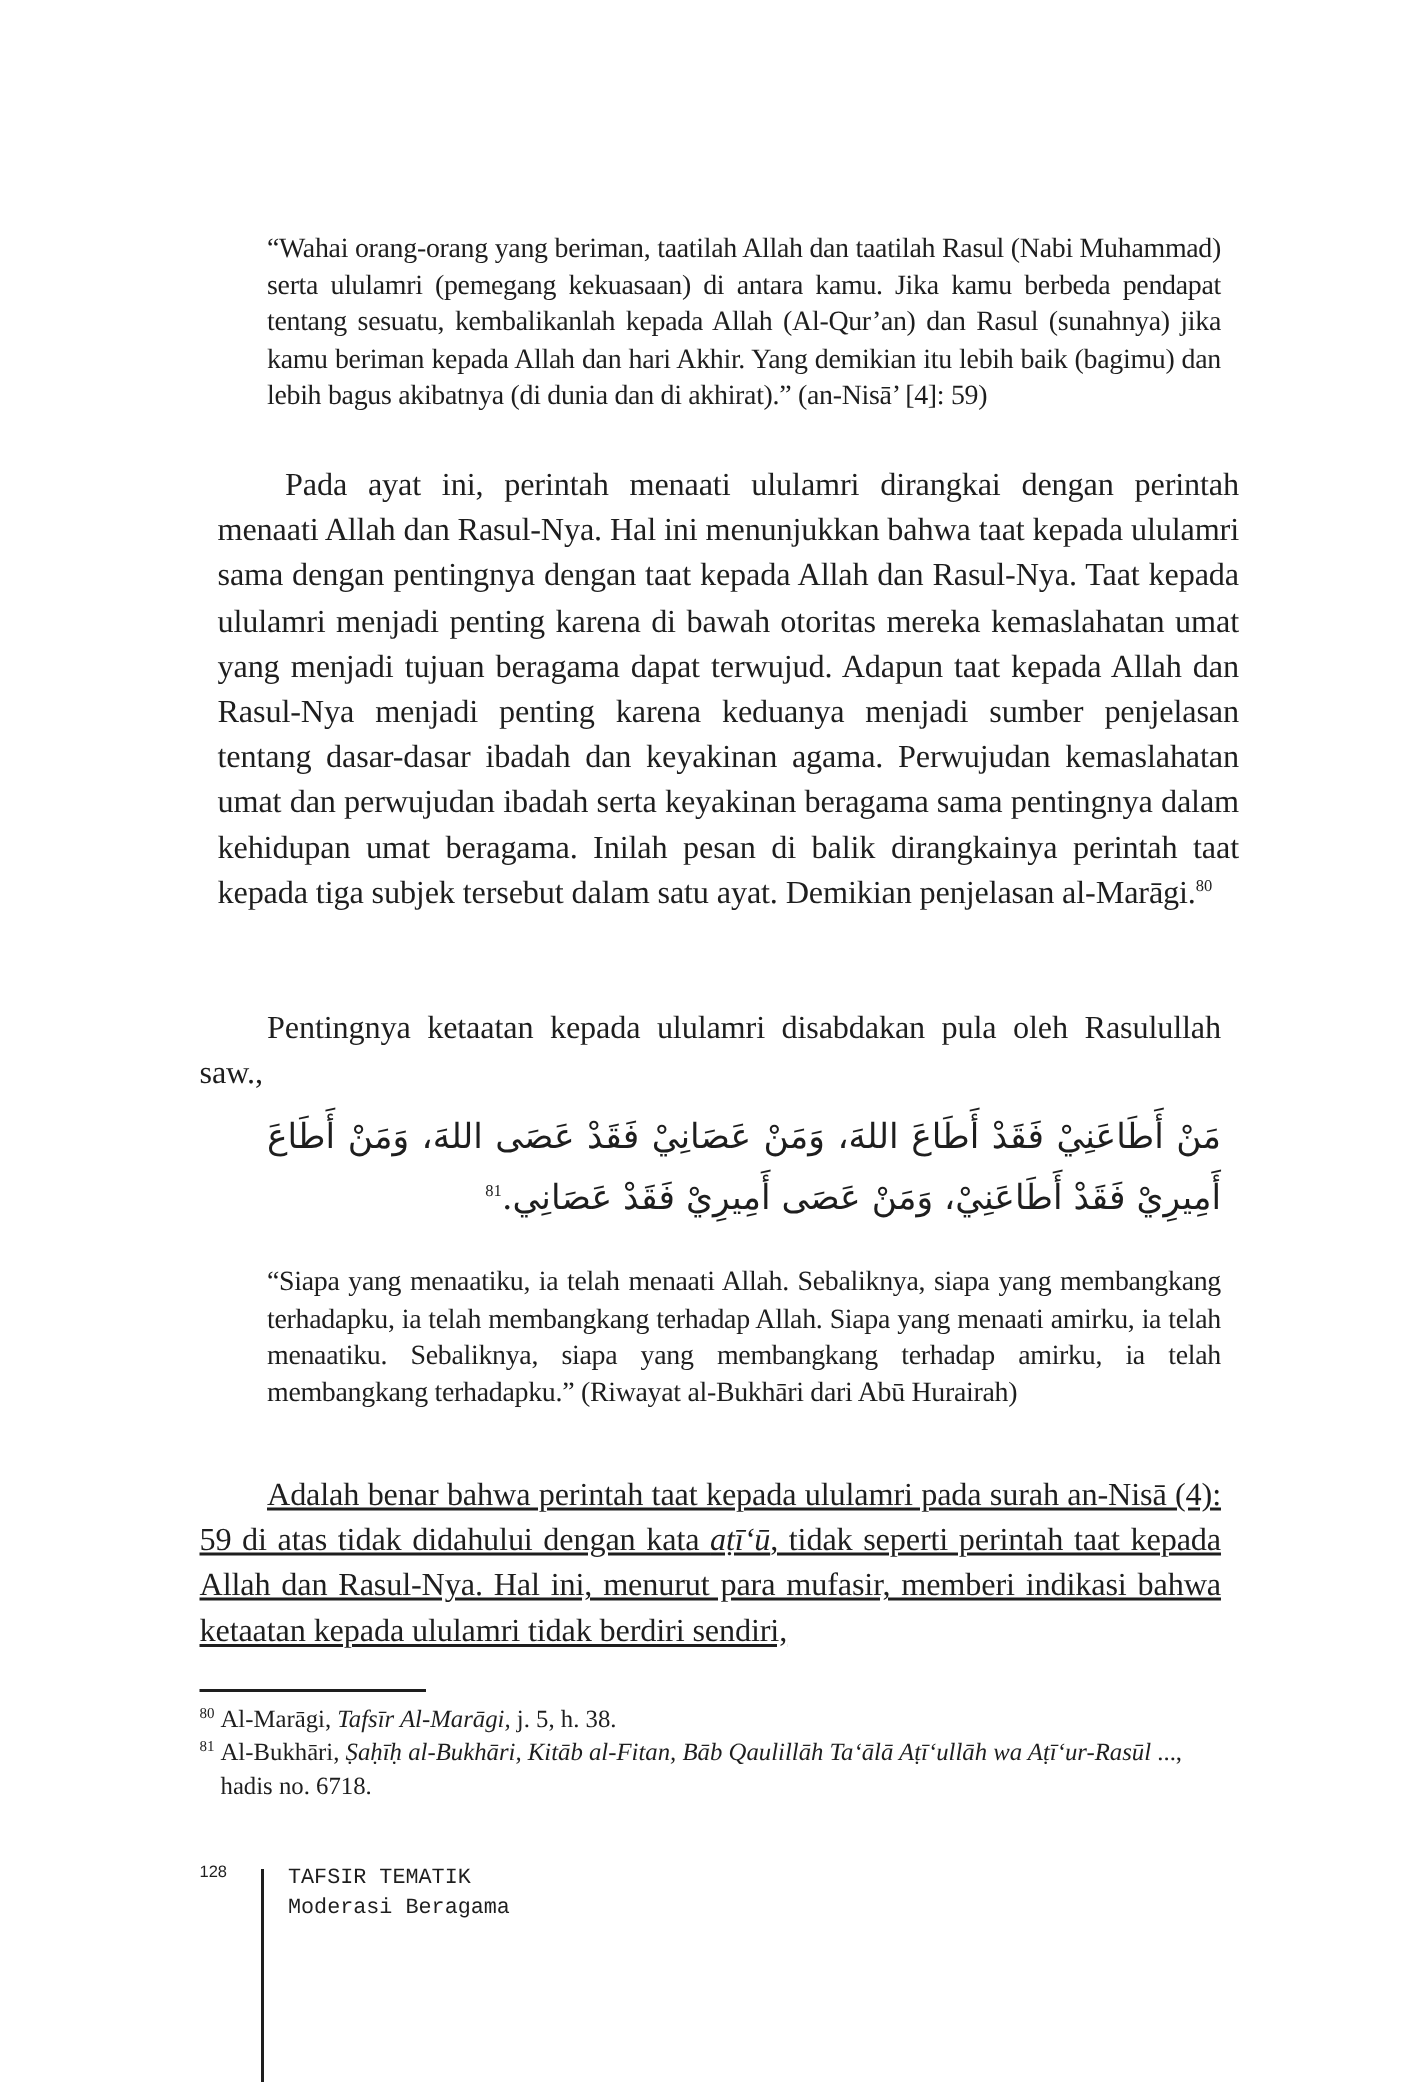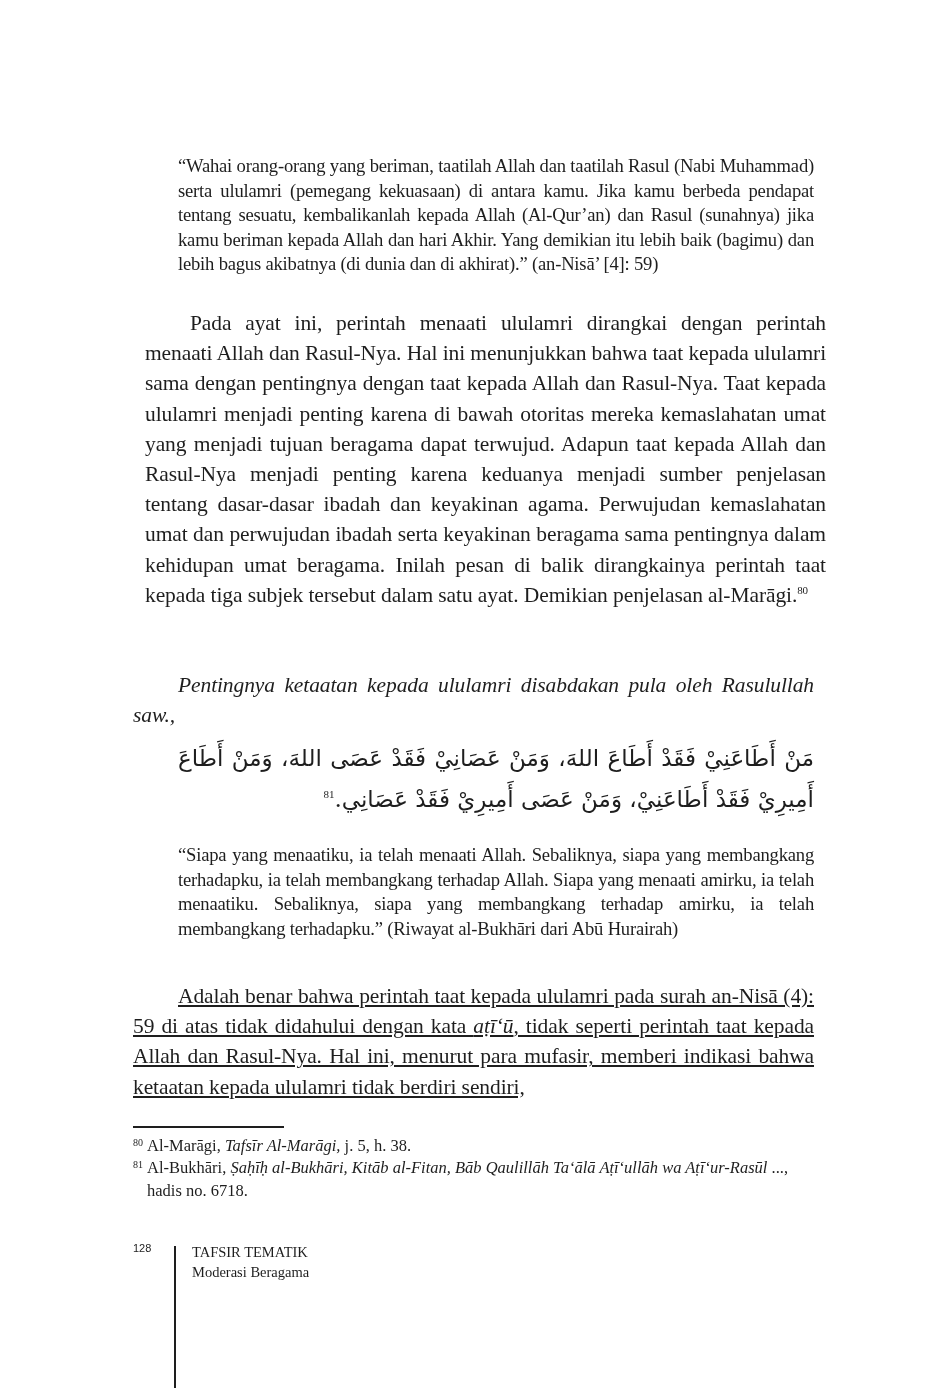--- a/index.html
+++ b/index.html
@@ -89,39 +89,39 @@
       left: 174px;
       top: 1246px;
       width: 2px;
       height: 142px;
       background: #1e1e1e;
     }
     .footer-title {
       position: absolute;
       left: 192px;
       top: 1242px;
-      font-family: Liberation Serif, serif;
+      font-family: Liberation Mono, monospace;
       font-size: 14.5px;
       line-height: 20px;
       color: #1e1e1e;
     }
     em { font-style: italic; }
   </style>
 </head>
 <body>
 
 <div class="quote" style="top:144px;margin-top:10px;">
   <span>“Wahai orang-orang yang beriman, taatilah Allah dan taatilah Rasul (Nabi Muhammad) serta ululamri (pemegang kekuasaan) di antara kamu. Jika kamu berbeda pendapat tentang sesuatu, kembalikanlah kepada Allah (Al-Qur’an) dan Rasul (sunahnya) jika kamu beriman kepada Allah dan hari Akhir. Yang demikian itu lebih baik (bagimu) dan lebih bagus akibatnya (di dunia dan di akhirat).” (an-Nisā’ [4]: 59)</span>
 </div>
 
 <div class="para" style="top:308px;margin-left:12px;">
   <span class="indent"></span><span>Pada ayat ini, perintah menaati ululamri dirangkai dengan perintah menaati Allah dan Rasul-Nya. Hal ini menunjukkan bahwa taat kepada ululamri sama dengan pentingnya dengan taat kepada Allah dan Rasul-Nya. Taat kepada ululamri menjadi penting karena di bawah otoritas mereka kemaslahatan umat yang menjadi tujuan beragama dapat terwujud. Adapun taat kepada Allah dan Rasul-Nya menjadi penting karena keduanya menjadi sumber penjelasan tentang dasar-dasar ibadah dan keyakinan agama. Perwujudan kemaslahatan umat dan perwujudan ibadah serta keyakinan beragama sama pentingnya dalam kehidupan umat beragama. Inilah pesan di balik dirangkainya perintah taat kepada tiga subjek tersebut dalam satu ayat. Demikian penjelasan al-Marāgi.</span><span class="sup">80</span>
 </div>
 
-<div class="para" style="top:670px;font-style:italic;">
+<div class="para" style="top:670px;">
   <span class="indent"></span><span>Pentingnya ketaatan kepada ululamri disabdakan pula oleh Rasulullah saw.,</span>
 </div>
 
 <div class="arabic" style="top:738px;">
   <span>مَنْ أَطَاعَنِيْ فَقَدْ أَطَاعَ اللهَ، وَمَنْ عَصَانِيْ فَقَدْ عَصَى اللهَ، وَمَنْ أَطَاعَ أَمِيرِيْ فَقَدْ أَطَاعَنِيْ، وَمَنْ عَصَى أَمِيرِيْ فَقَدْ عَصَانِي.</span><span class="sup">81</span>
 </div>
 
 <div class="quote" style="top:843px;">
   <span>“Siapa yang menaatiku, ia telah menaati Allah. Sebaliknya, siapa yang membangkang terhadapku, ia telah membangkang terhadap Allah. Siapa yang menaati amirku, ia telah menaatiku. Sebaliknya, siapa yang membangkang terhadap amirku, ia telah membangkang terhadapku.” (Riwayat al-Bukhāri dari Abū Hurairah)</span>
 </div>

